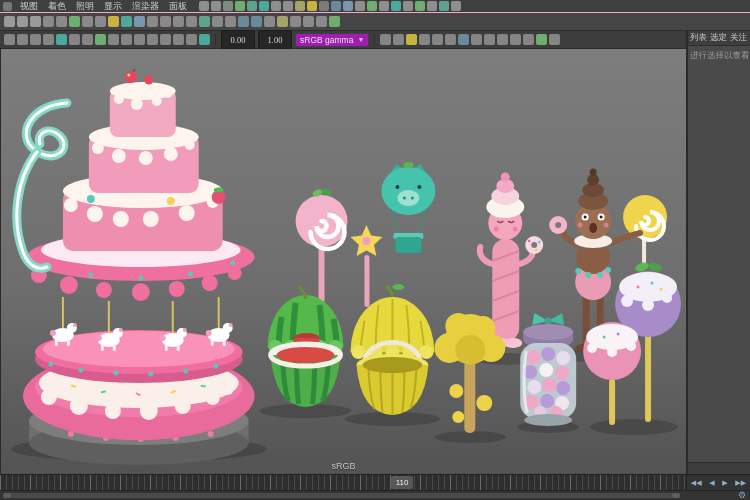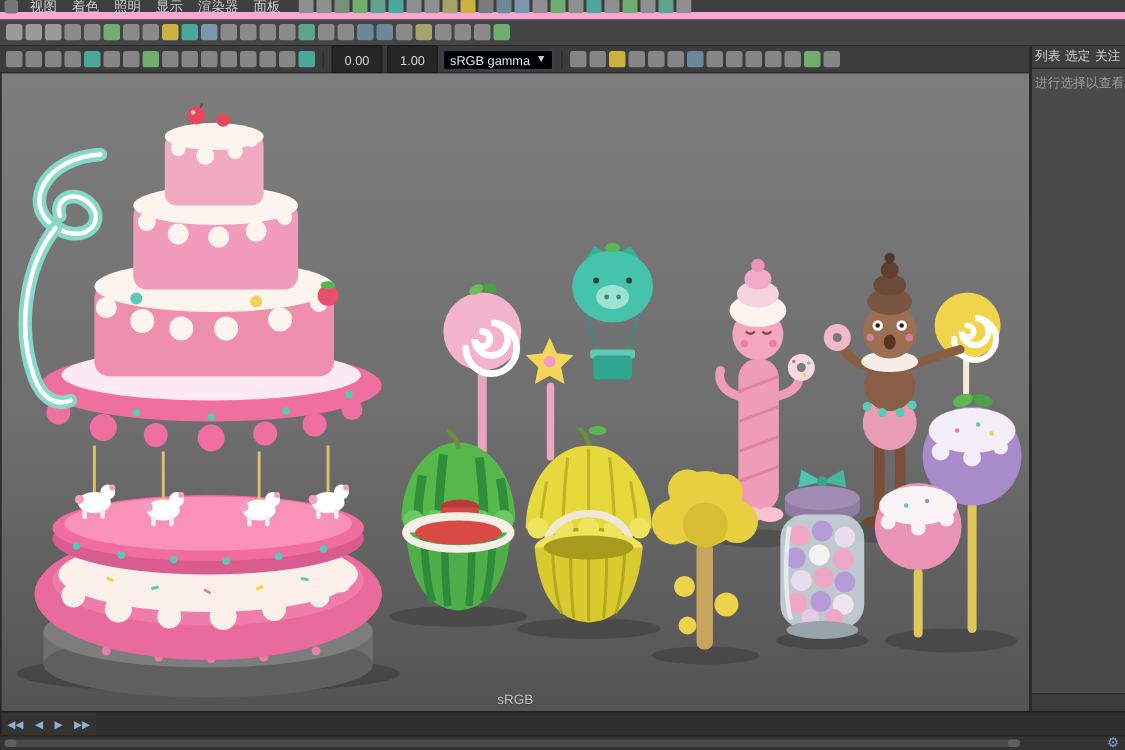--- a/index.html
+++ b/index.html
@@ -1,21 +1,21 @@
 <!DOCTYPE html>
 <html><head>
 <meta charset="utf-8">
 <style>
   * { margin:0; padding:0; box-sizing:border-box; }
   html,body { width:750px; height:500px; overflow:hidden; background:#3a3a3a;
     font-family:"Liberation Sans", sans-serif; }
   .app { width:750px; height:500px; display:flex; flex-direction:column; }
 
   
-  .menubar { height:13px; background:#3f3f3f; border-bottom:5px solid #f9a8d4;
+  .menubar { height:13px; background:#3f3f3f; border-bottom:1px solid #f9a8d4;
     display:flex; align-items:center; gap:2px; padding:0 3px; }
   .menubar .menu-item { font-size:9px; color:#cfcfcf; padding:0 4px; white-space:nowrap; }
   .corner-icon { width:9px; height:9px; background:#777; border-radius:2px; margin-right:2px; flex:0 0 auto; }
   .iconstrip { display:flex; align-items:center; gap:2px; overflow:hidden; }
   .menubar .iconstrip { margin-left:6px; }
   .ticon { width:11px; height:11px; border-radius:2px; flex:0 0 auto; }
   .menubar .ticon { width:10px; height:10px; }
 
   .statusline { height:18px; background:#454545; border-bottom:1px solid #2c2c2c;
     display:flex; align-items:center; gap:3px; padding:0 4px; }
@@ -30,22 +30,22 @@
     display:flex; align-items:center; gap:3px; padding:0 2px; overflow:hidden; }
   .rp-tab { font-size:8.5px; color:#cfcfcf; white-space:nowrap; }
   .rp-msg { font-size:8.5px; color:#9b9b9b; padding:4px 2px; white-space:nowrap; overflow:hidden; }
   .rp-body { flex:1; }
   .rp-footer { height:12px; background:#3d3d3d; border-top:1px solid #2c2c2c; }
 
   .vp-toolbar { height:18px; background:#3c3c3c; border-bottom:1px solid #2a2a2a;
     display:flex; align-items:center; gap:3px; padding:0 4px; }
   .num-field { width:34px; height:19px; background:#262626; border:1px solid #1d1d1d;
     color:#d8d8d8; font-size:8.5px; text-align:center; border-radius:2px;
-    font-family:Liberation Sans, sans-serif; }
-  .dropdown { height:14px; background:#000000; border:1px solid #32444a; border-radius:2px;
+    font-family:Liberation Serif, serif; }
+  .dropdown { height:14px; background:#a21caf; border:1px solid #32444a; border-radius:2px;
     color:#dfe8ea; font-size:8.5px; display:flex; align-items:center; gap:4px; padding:0 4px; }
   .chev { font-size:7px; color:#bcd0d6; }
 
   
   .viewport { position:relative; flex:1; min-height:0;
     background:linear-gradient(#7d7d7d, #6e6e6e 55%, #535353); border-left:1px solid #2a2a2a; }
   .viewport svg { position:absolute; inset:0; width:100%; height:100%; }
   .persp-label { position:absolute; bottom:3px; left:50%; transform:translateX(-50%);
     font-size:9px; color:#c4c4c4; text-shadow:0 1px 1px rgba(0,0,0,.4); }
 
@@ -568,20 +568,23 @@
         <span class="rp-tab">选定</span>
         <span class="rp-tab">关注</span>
       </div>
       <div class="rp-msg">进行选择以查看属性</div>
       <div class="rp-body"></div>
       <div class="rp-footer"></div>
     </div>
   </div>
 
   <div class="timeline">
+    <div class="ticks">
+      <div class="frame-chip">110</div>
+    </div>
     <div class="pb-controls">
       <span class="pb-btn">◀◀</span>
       <span class="pb-btn">◀</span>
       <span class="pb-btn">▶</span>
       <span class="pb-btn">▶▶</span>
     </div>
   </div>
 
   <div class="rangebar">
     <div class="range-inner">

